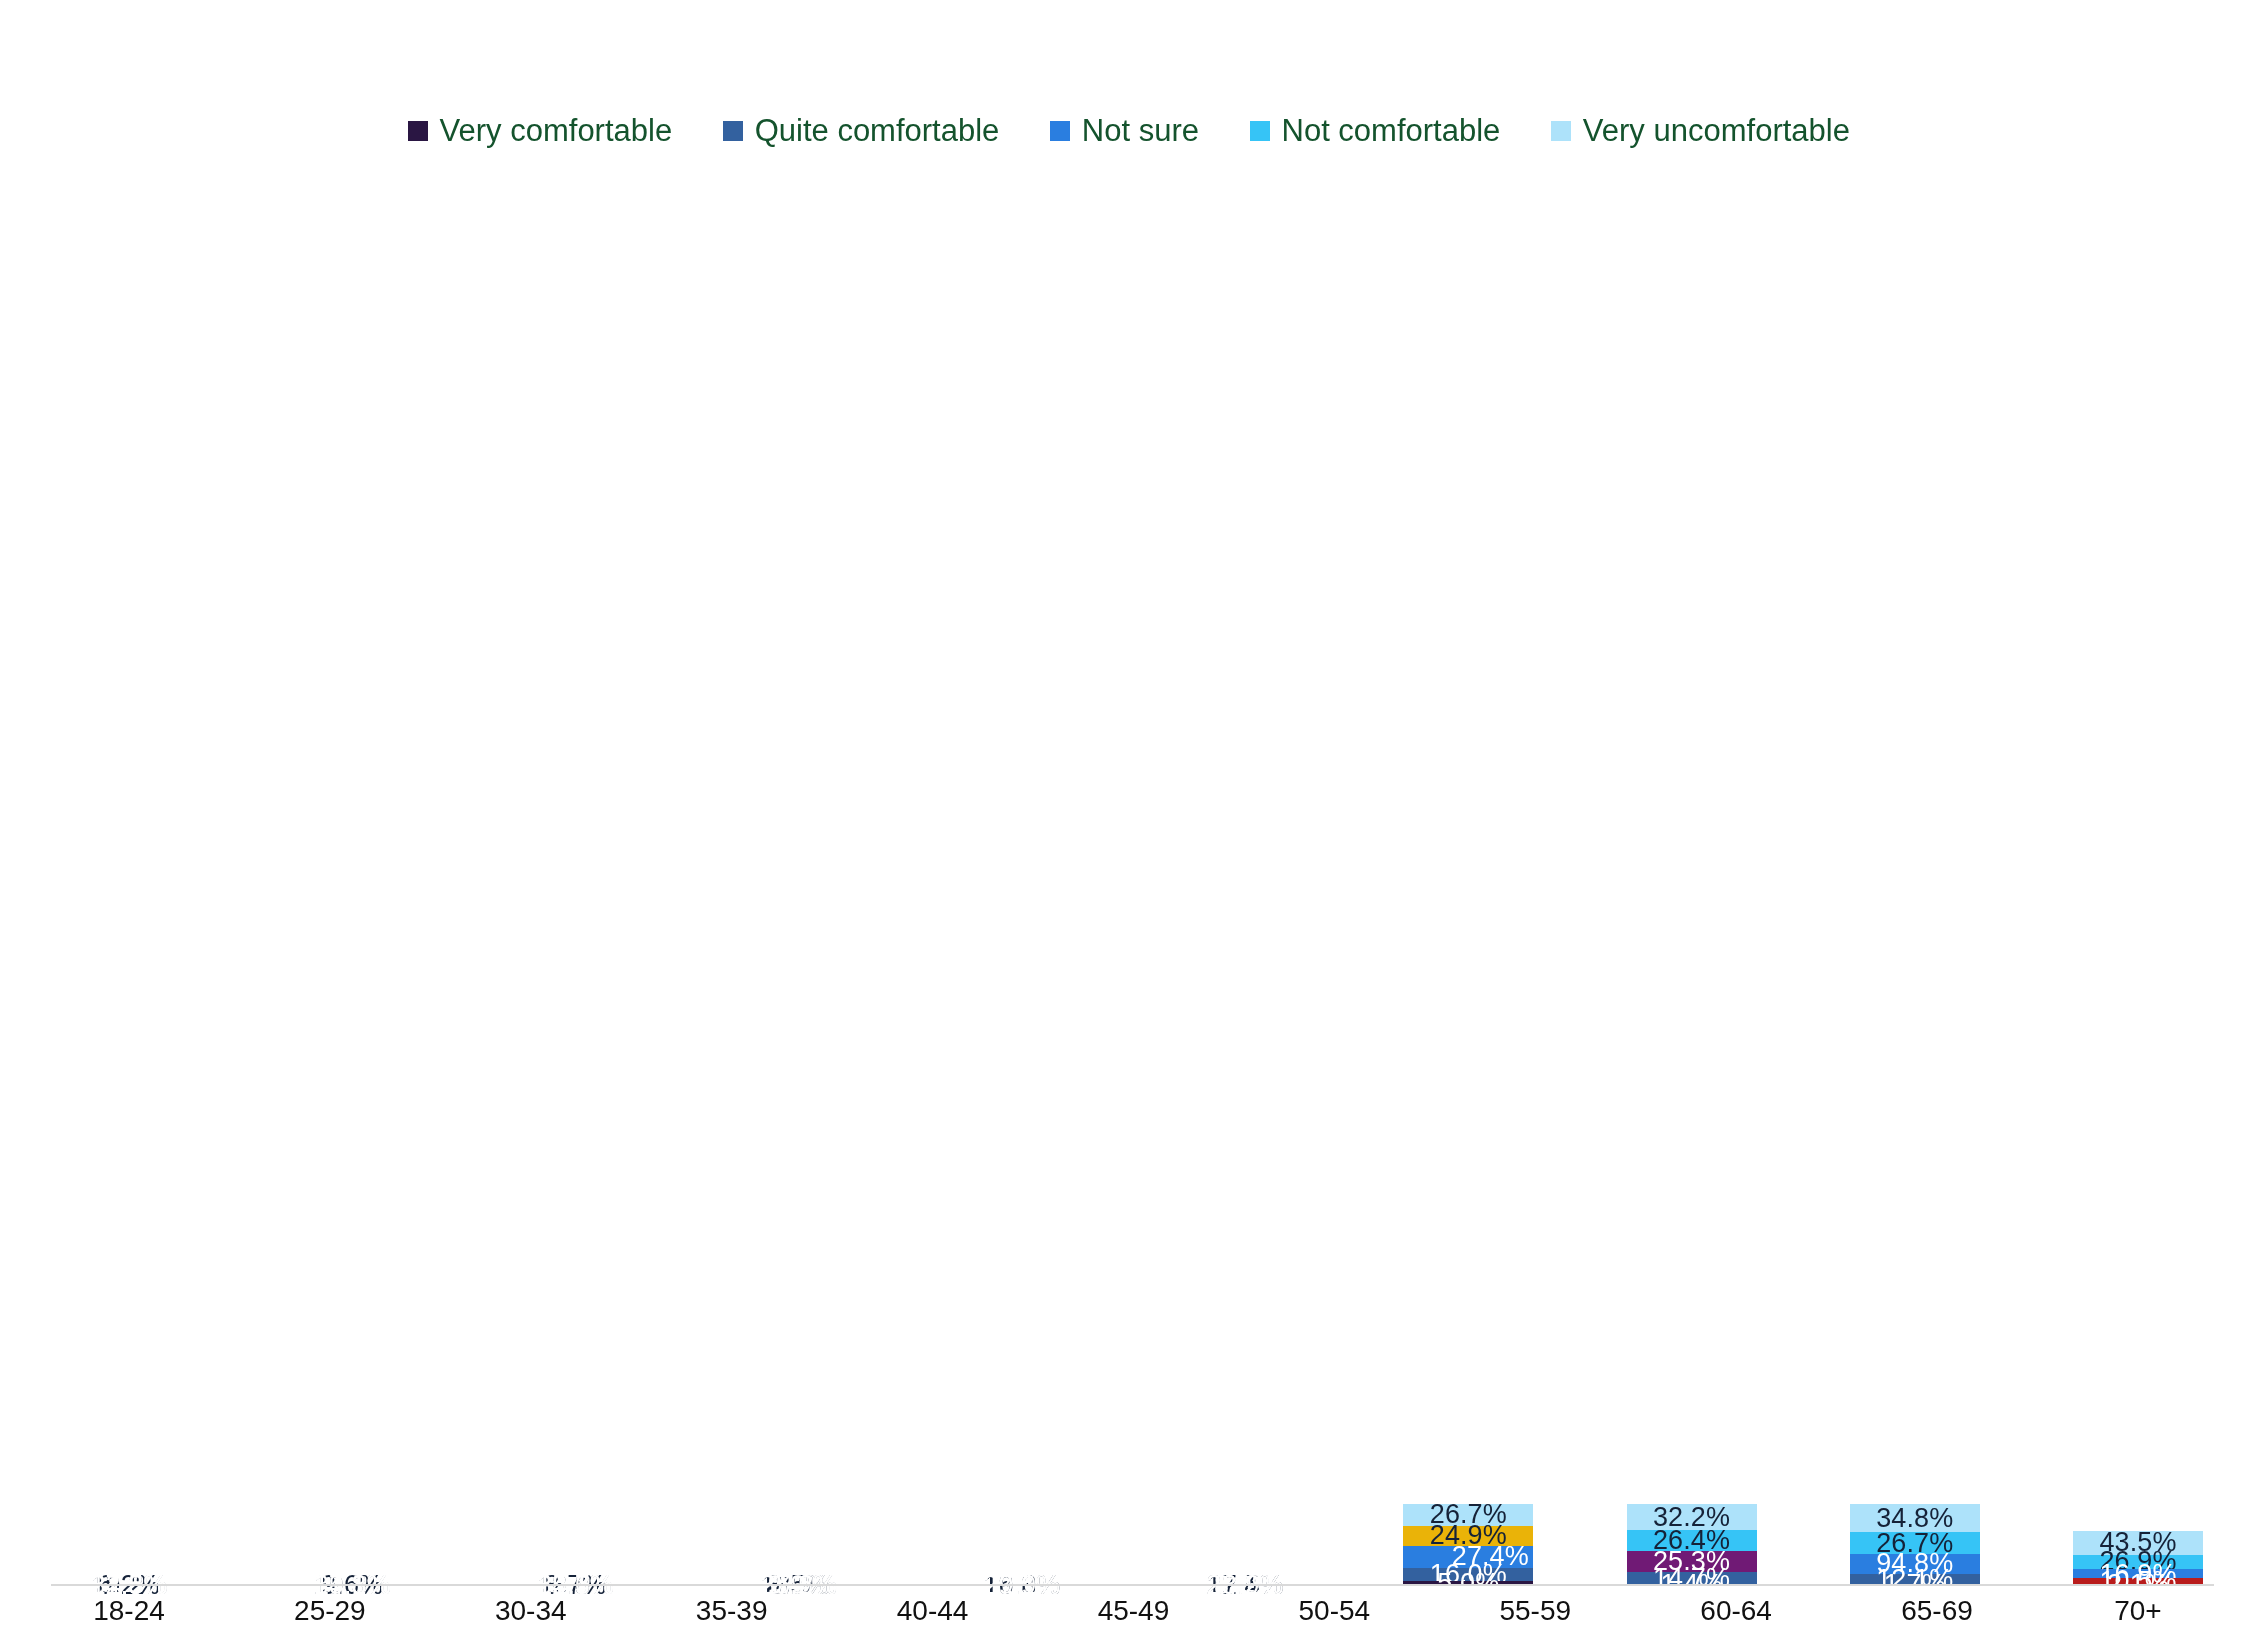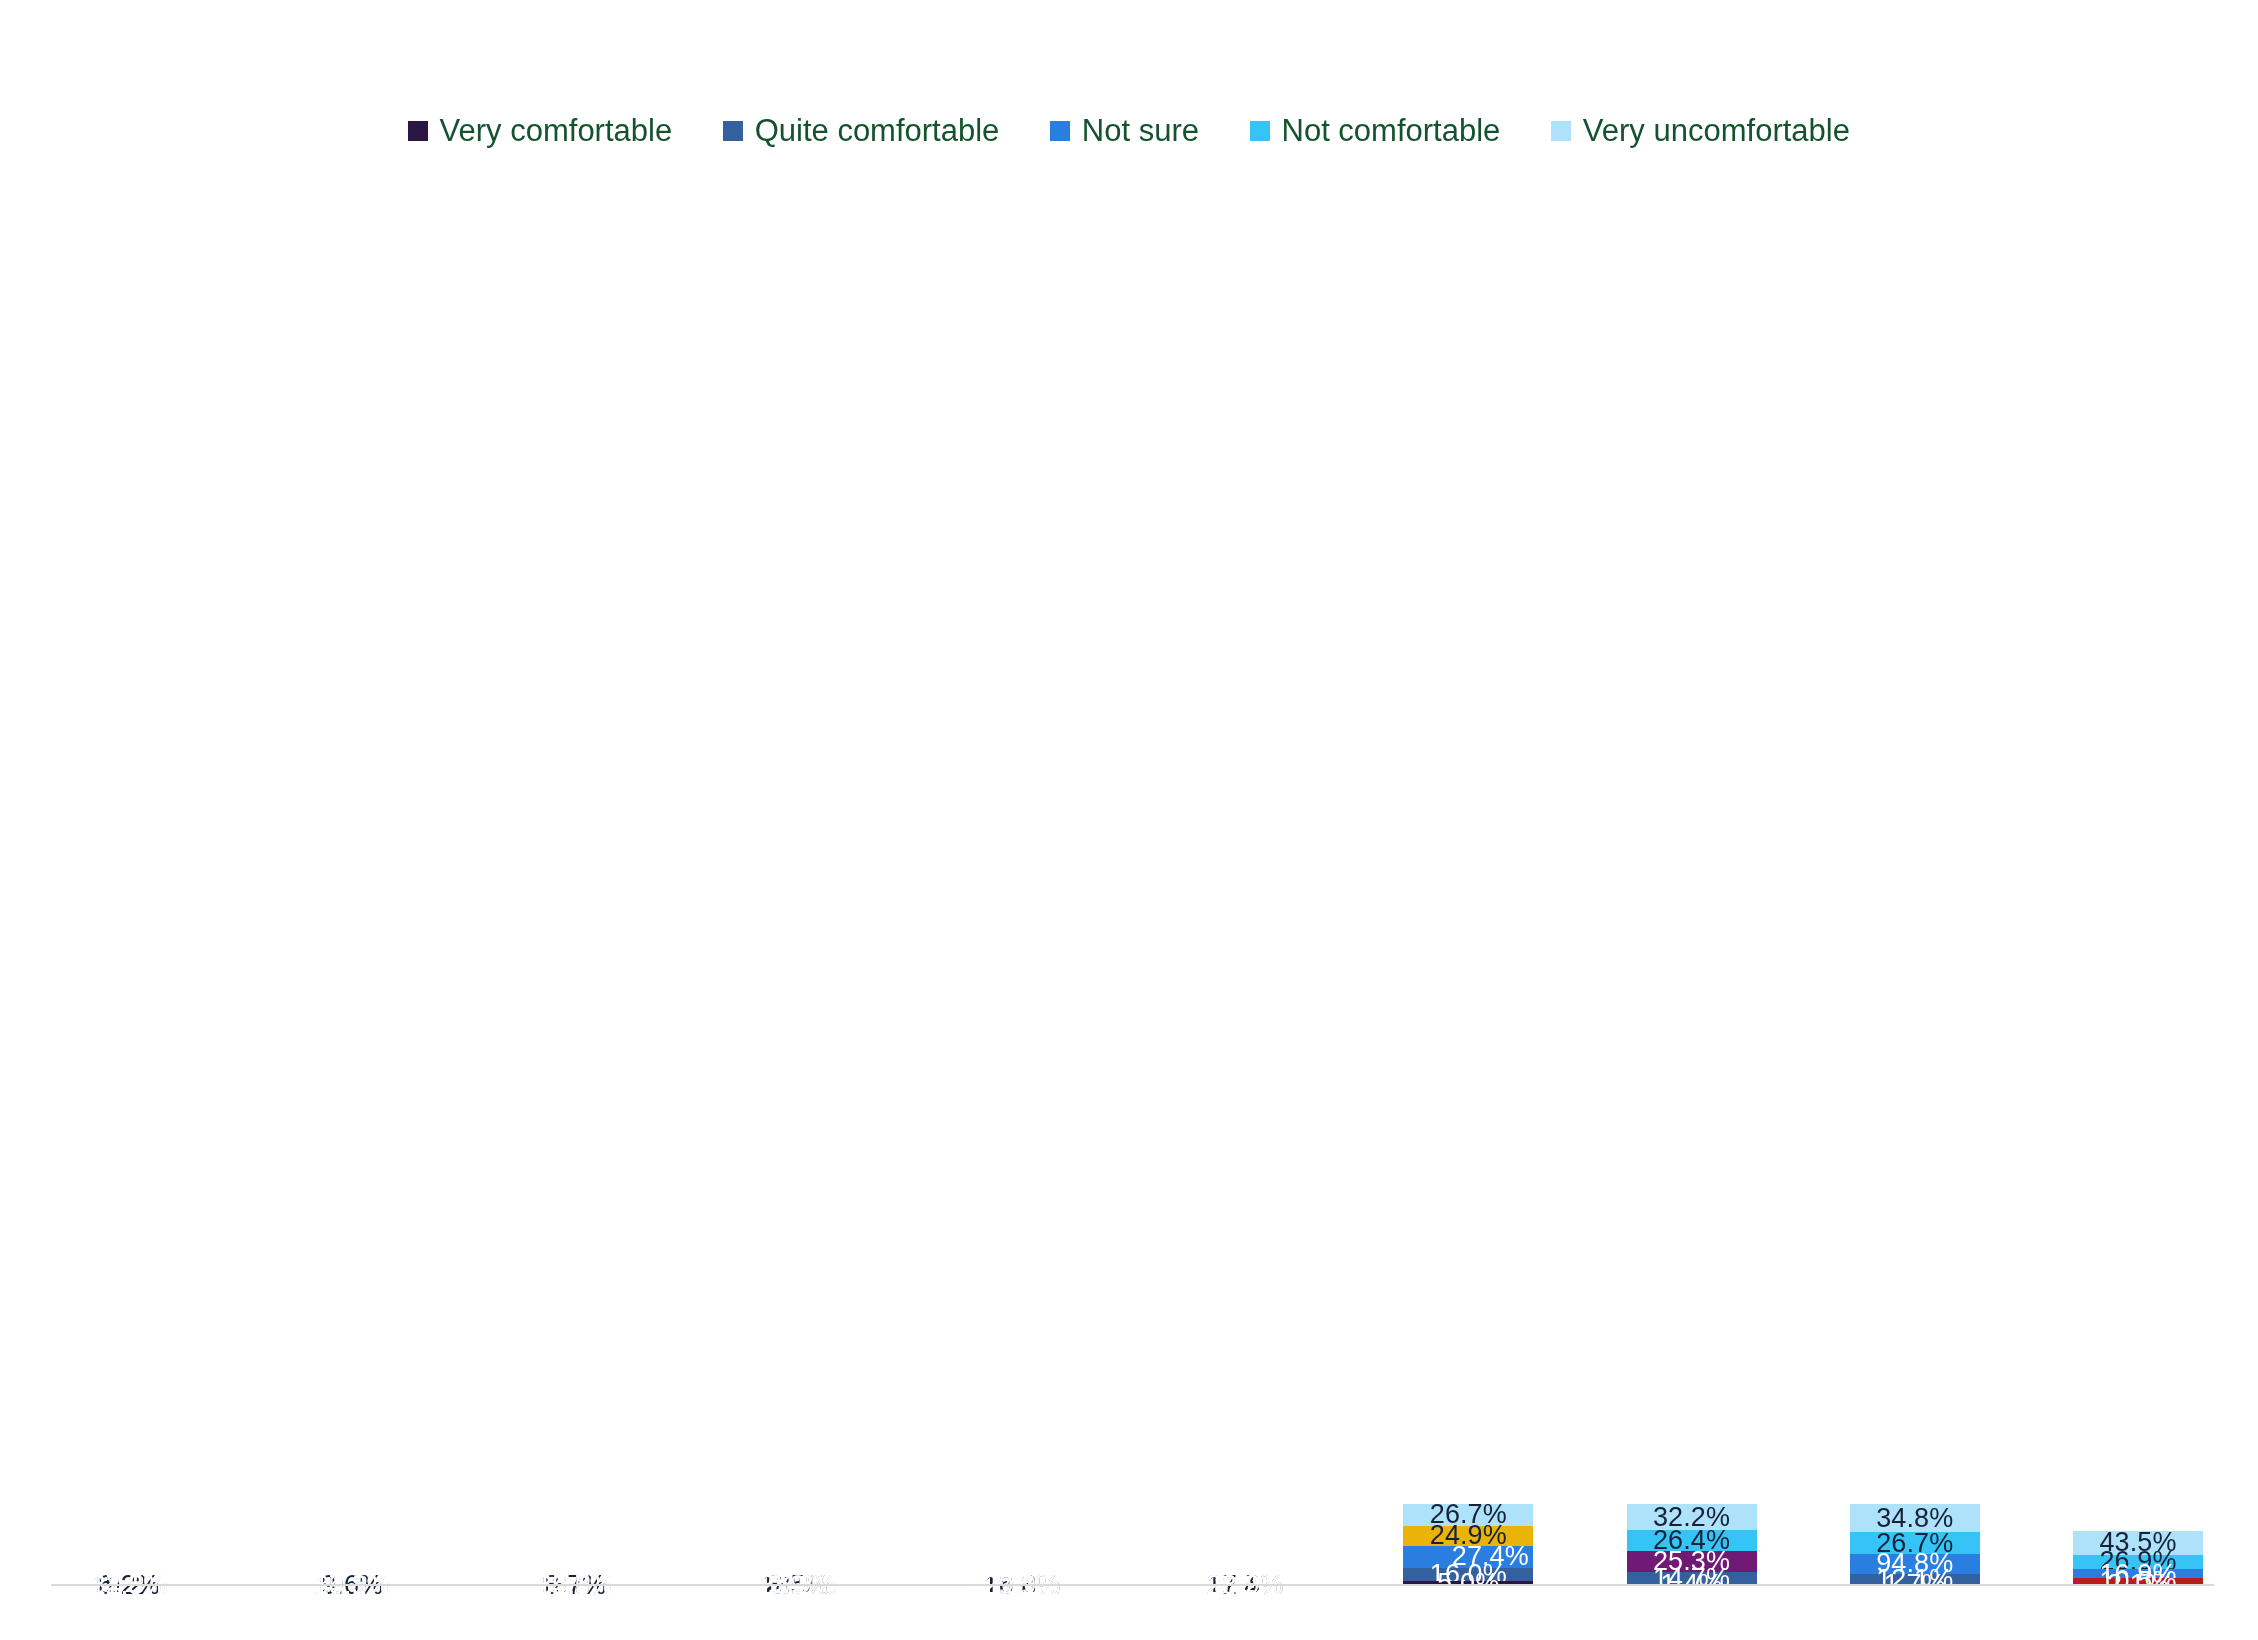--- a/index.html
+++ b/index.html
@@ -352,15 +352,28 @@
           </div>
           <div class="segment" style="height: 2.1021%; background: rgb(42, 22, 67);">
             <span class="segment-label label-light" style="position: absolute; left: 50%; top: 50%; transform: translate(-50%, -50%);">2.1%</span>
           </div>
         </div>
       </div>
     </div>
 
   <div class="axis-line"></div>
 
+  <div class="cat-labels" id="cat-labels">
+      <div class="cat-label">18-24</div>
+      <div class="cat-label">25-29</div>
+      <div class="cat-label">30-34</div>
+      <div class="cat-label">35-39</div>
+      <div class="cat-label">40-44</div>
+      <div class="cat-label">45-49</div>
+      <div class="cat-label">50-54</div>
+      <div class="cat-label">55-59</div>
+      <div class="cat-label">60-64</div>
+      <div class="cat-label">65-69</div>
+      <div class="cat-label">70+</div>
+    </div>
 
 </div>
 
 
 </body></html>

